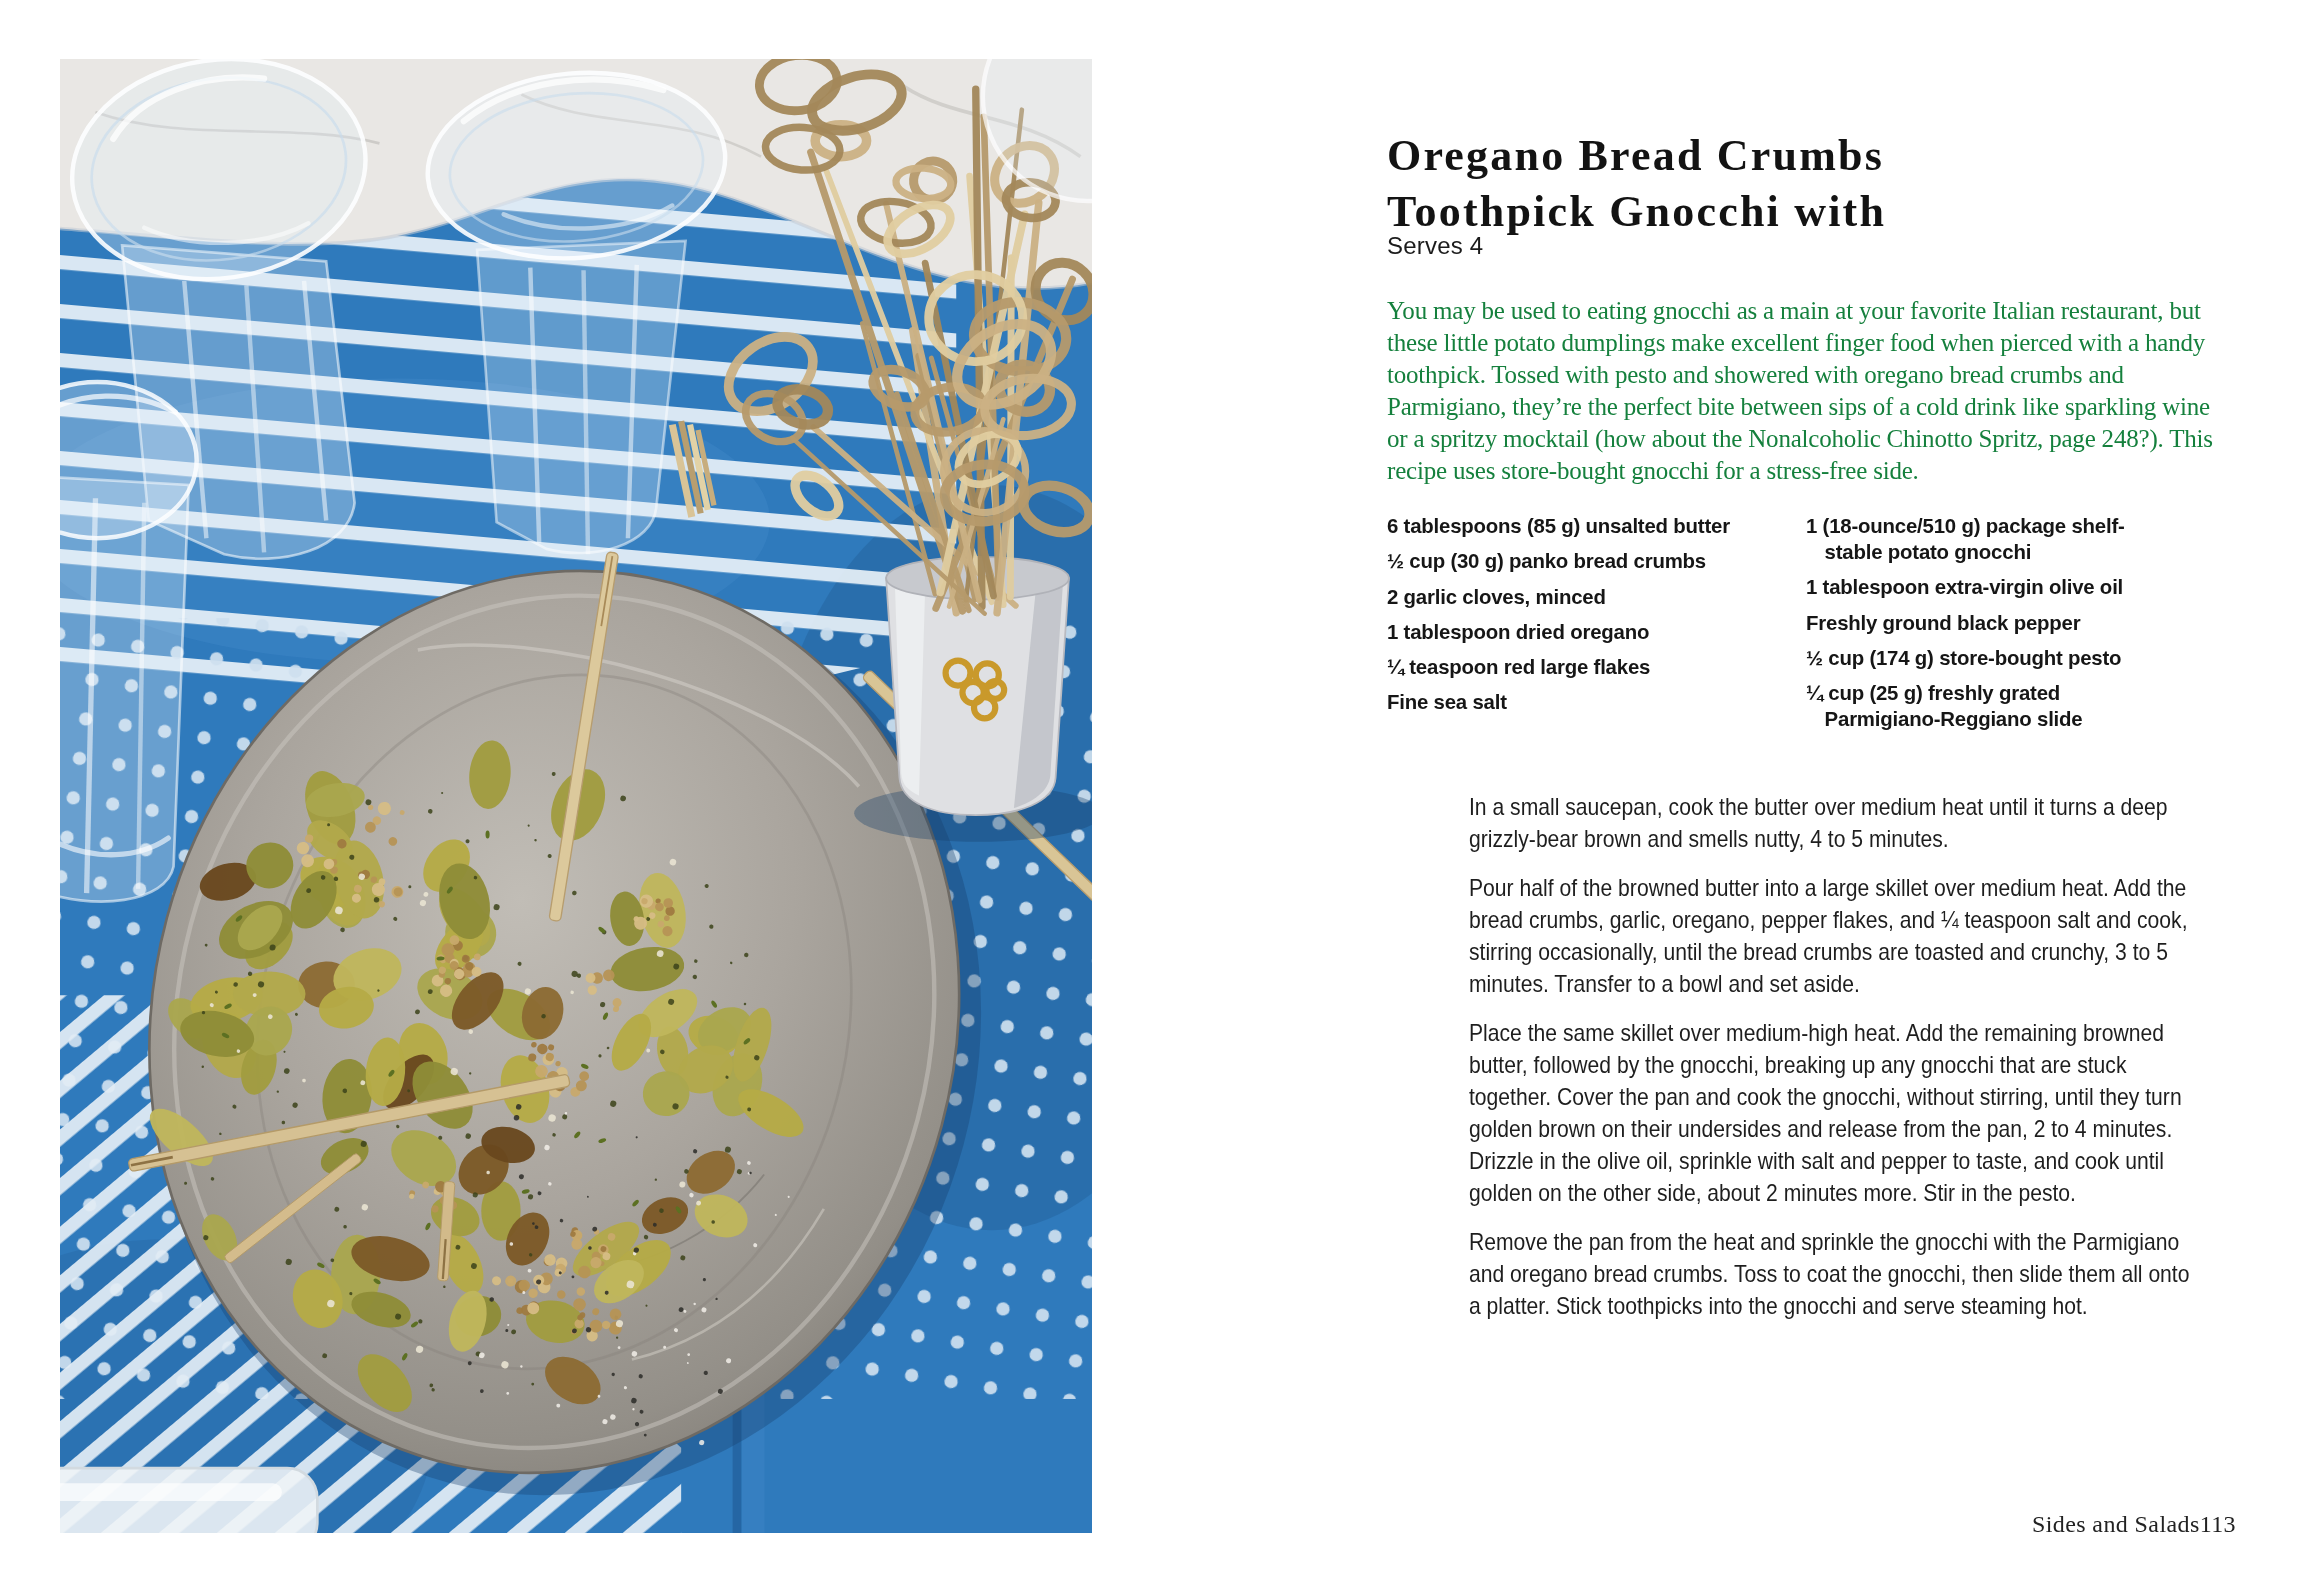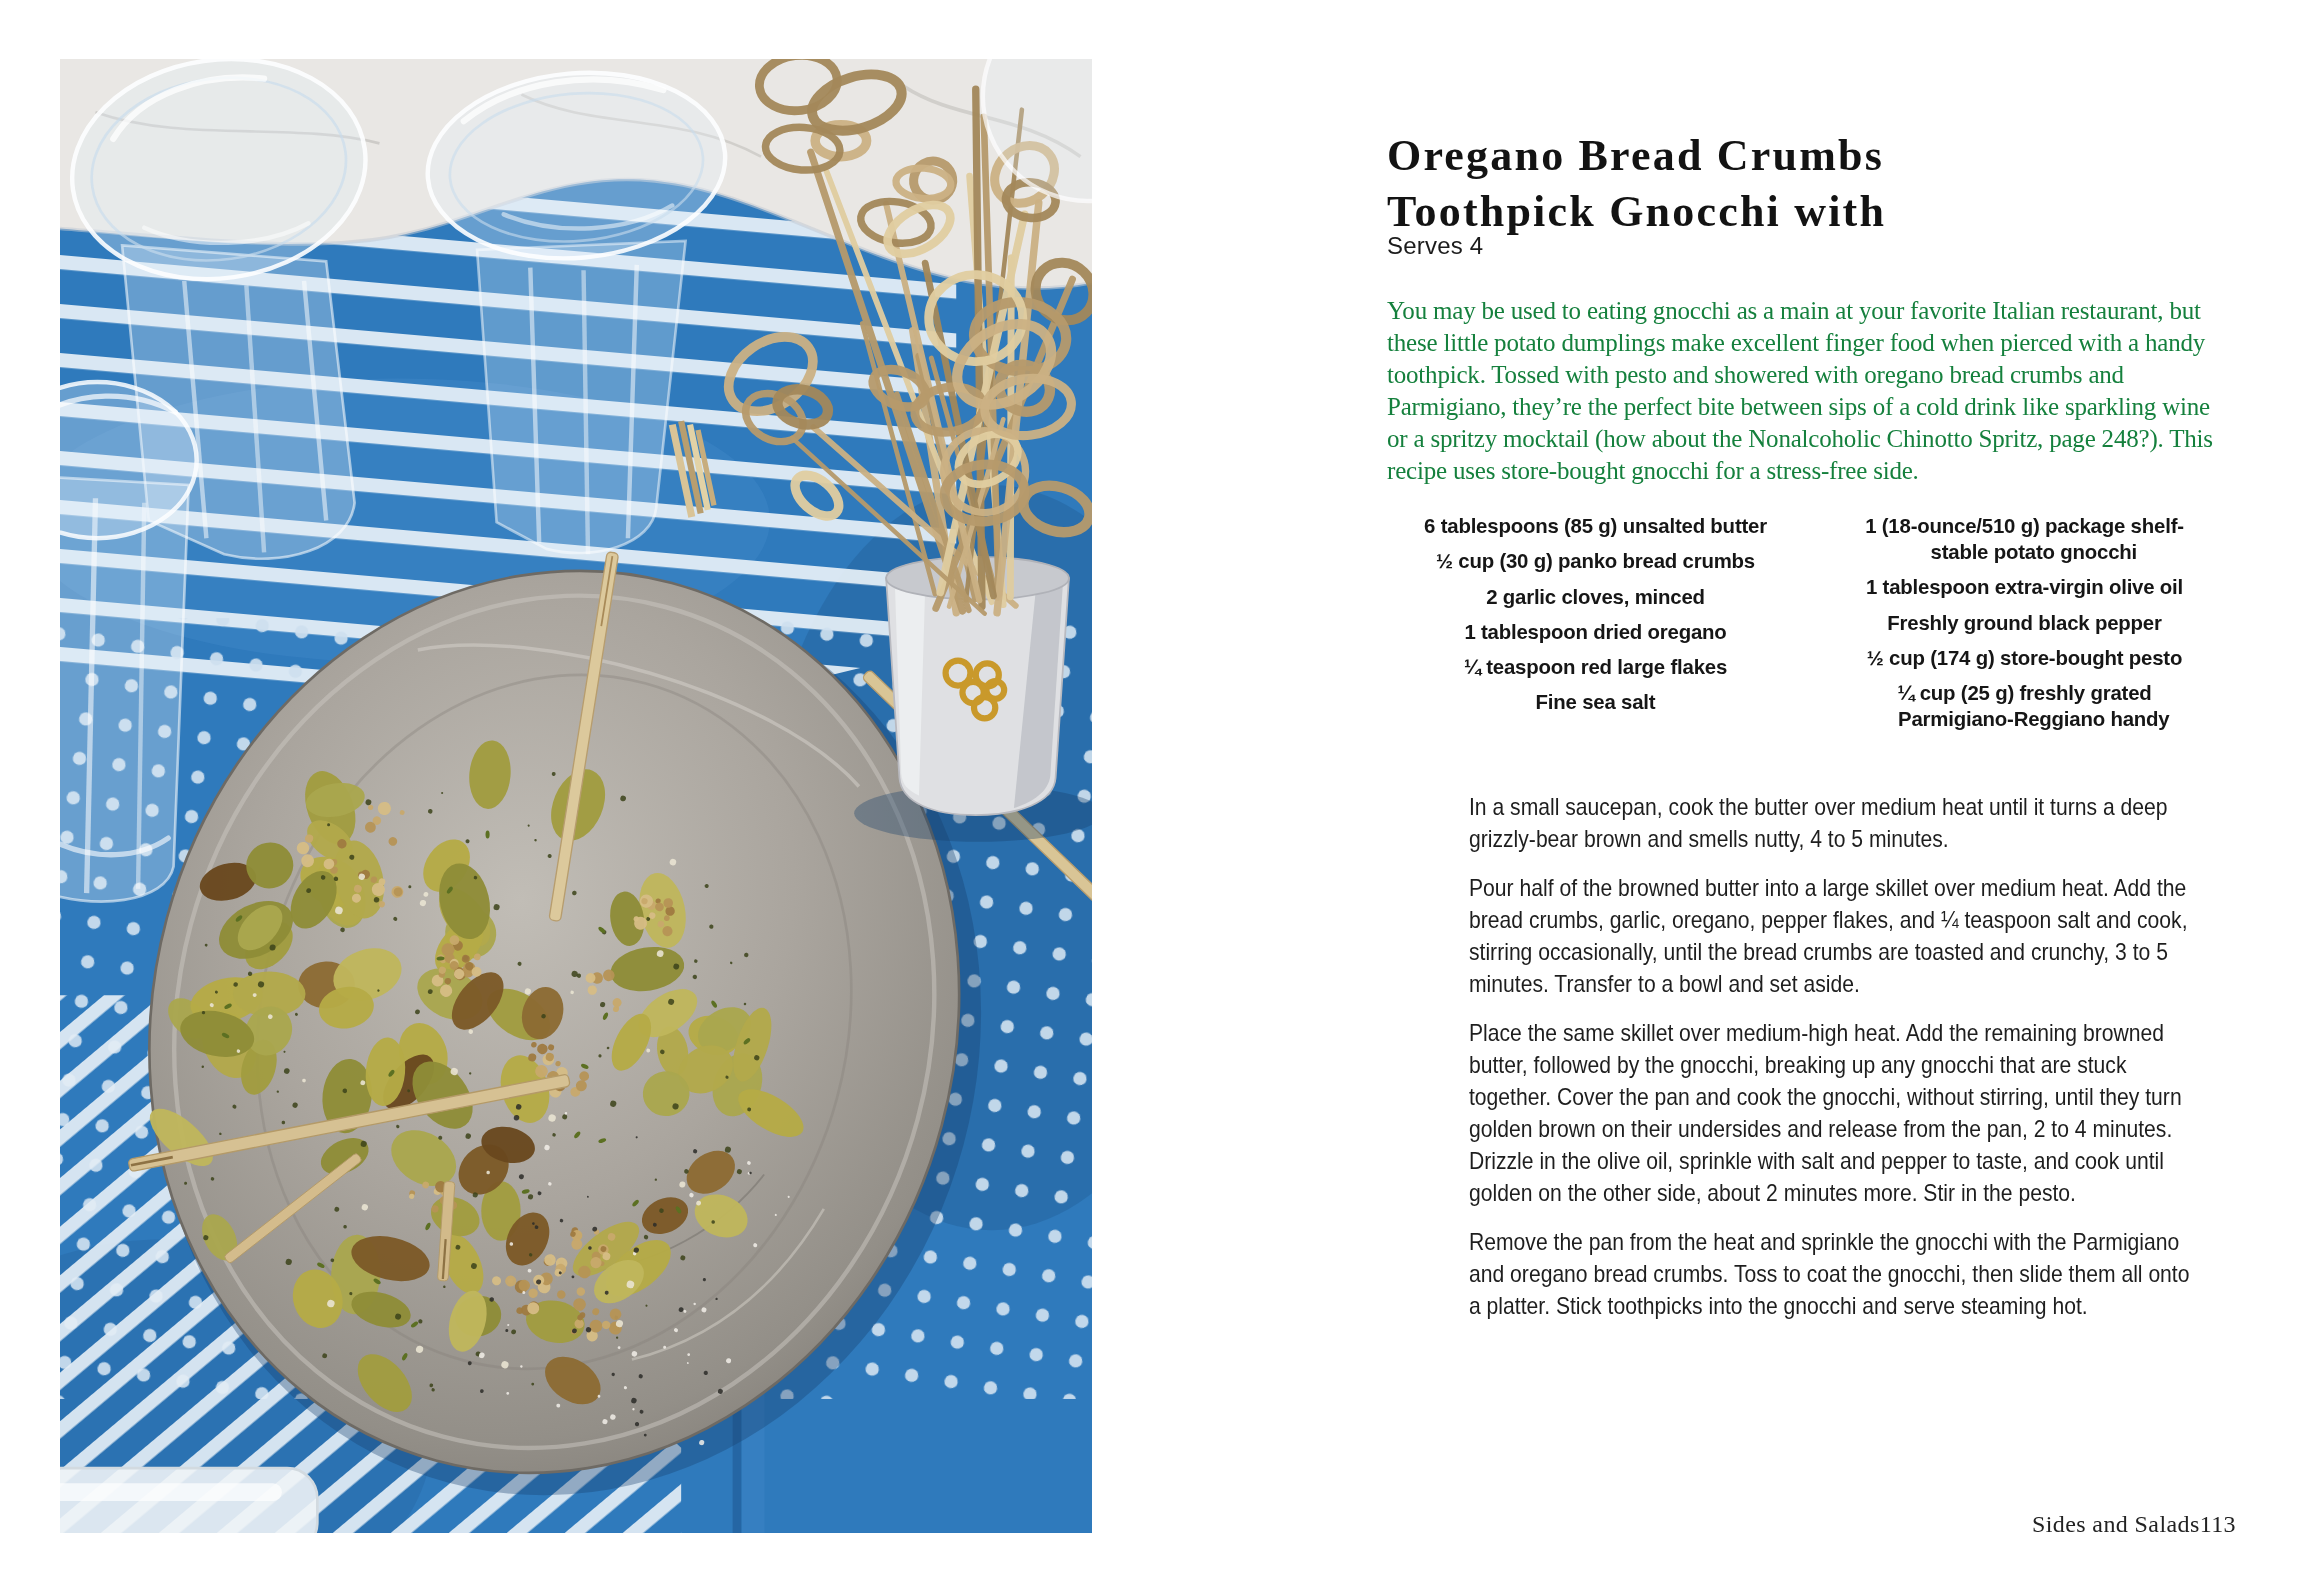--- a/index.html
+++ b/index.html
@@ -25,21 +25,21 @@
     font-family:"Liberation Serif","DejaVu Serif",serif;
     font-size:25px;line-height:32px;color:#15803d;letter-spacing:-0.2px;
   }
   .ingcol{
     position:absolute;top:513px;font-weight:700;font-size:20.4px;line-height:26px;
     color:#161616;letter-spacing:-0.2px;
   }
   .ingcol.c1{left:1387px;width:417px;}
   .ingcol.c2{left:1806px;width:437px;}
   .ing{margin-bottom:9.3px;}
-  .ing .l{display:block;text-align:center;}
+  .ing .l{display:block;}
   .ing .l.cont{padding-left:18.6px;}
   .steps{
     position:absolute;left:1469px;top:791px;width:821px;
     transform:scaleX(0.88);transform-origin:0 0;
     font-size:24px;line-height:32px;color:#1e1e1e;
   }
   .steps p{margin:0 0 17px 0;}
   .footer{
     position:absolute;top:1511px;right:71px;
     font-family:"Liberation Serif","DejaVu Serif",serif;
@@ -731,21 +731,21 @@
       <span class="l">1 tablespoon extra-virgin olive oil</span>
     </div>
   <div class="ing">
       <span class="l">Freshly ground black pepper</span>
     </div>
   <div class="ing">
       <span class="l">½ cup (174 g) store-bought pesto</span>
     </div>
   <div class="ing">
     <span class="l">¼ cup (25 g) freshly grated</span>
-    <span class="l cont">Parmigiano-Reggiano handy</span>
+    <span class="l cont">Parmigiano-Reggiano slide</span>
   </div>
 </div>
 
 <div class="steps">
   <p class="step">In a small saucepan, cook the butter over medium heat until it turns a deep grizzly-bear brown and smells nutty, 4 to 5 minutes.</p>
   <p class="step">Pour half of the browned butter into a large skillet over medium heat. Add the bread crumbs, garlic, oregano, pepper flakes, and ¼ teaspoon salt and cook, stirring occasionally, until the bread crumbs are toasted and crunchy, 3 to 5 minutes. Transfer to a bowl and set aside.</p>
   <p class="step">Place the same skillet over medium-high heat. Add the remaining browned butter, followed by the gnocchi, breaking up any gnocchi that are stuck together. Cover the pan and cook the gnocchi, without stirring, until they turn golden brown on their undersides and release from the pan, 2 to 4 minutes. Drizzle in the olive oil, sprinkle with salt and pepper to taste, and cook until golden on the other side, about 2 minutes more. Stir in the pesto.</p>
   <p class="step">Remove the pan from the heat and sprinkle the gnocchi with the Parmigiano and oregano bread crumbs. Toss to coat the gnocchi, then slide them all onto a platter. Stick toothpicks into the gnocchi and serve steaming hot.</p>
 </div>
 

